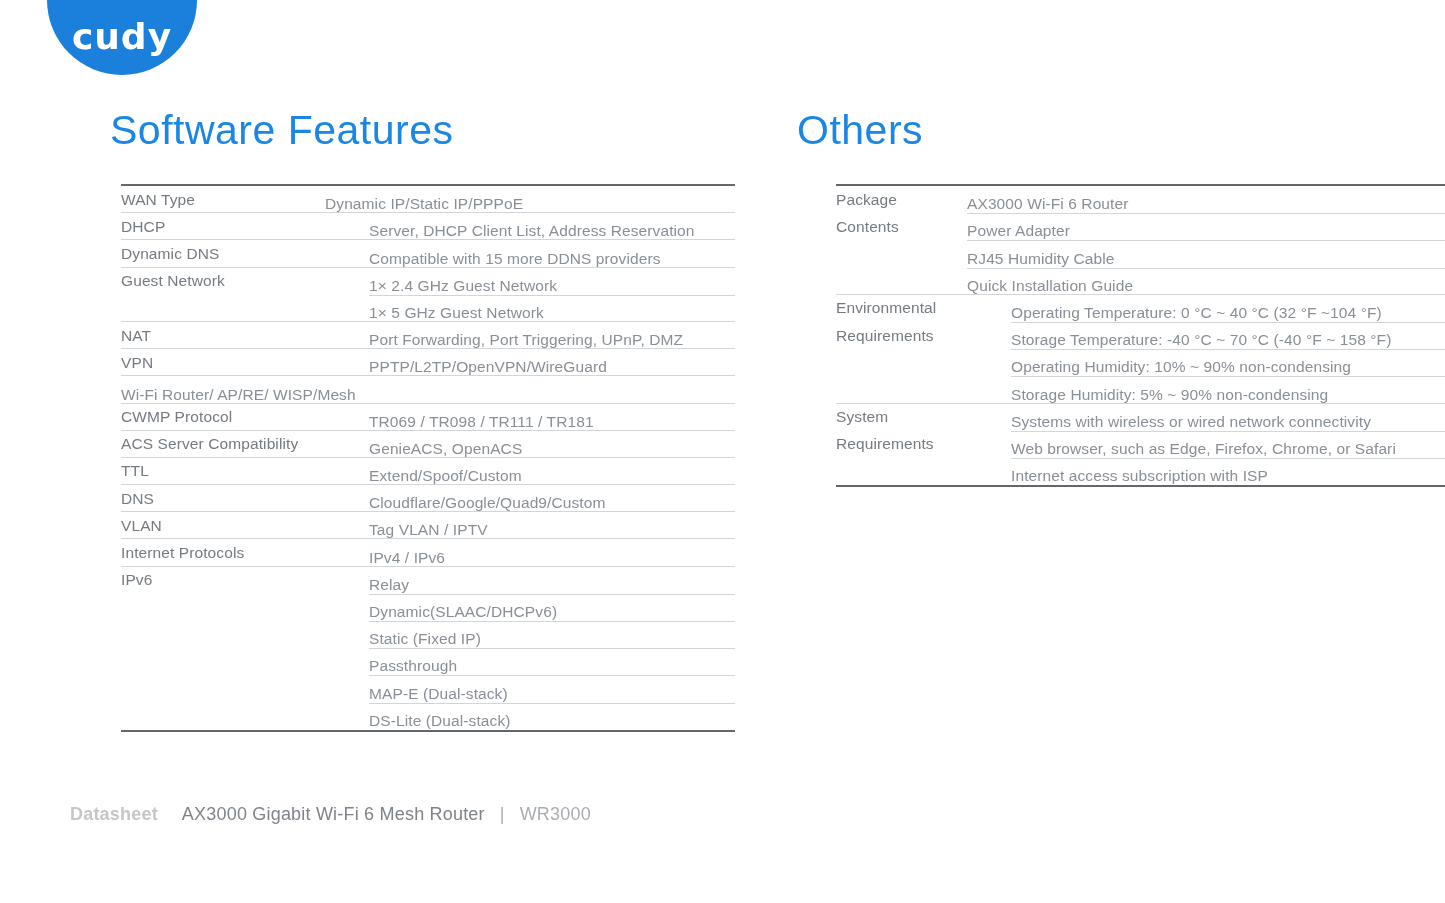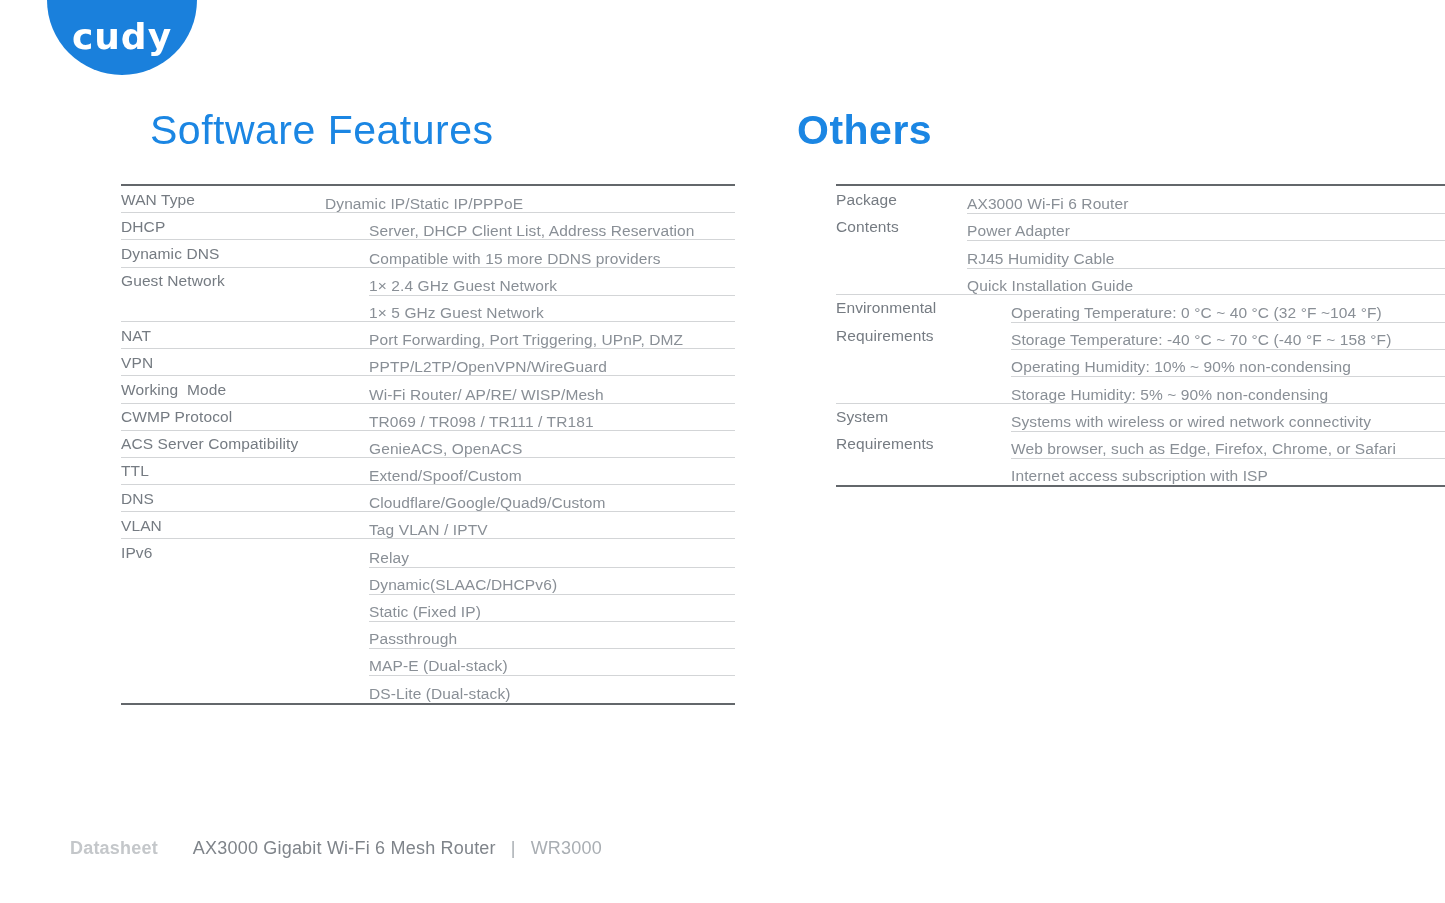--- a/index.html
+++ b/index.html
@@ -17,22 +17,22 @@
   .logo-text {
     color:#ffffff; font-size:36px; font-weight:700; letter-spacing:1px;
     line-height:1; font-family:"DejaVu Sans","Liberation Sans",sans-serif;
   }
   
   .panel-title {
     position:absolute; top:106px; margin:0; font-weight:300;
     font-size:41px; letter-spacing:0.5px; color:var(--heading_blue,#1b86e3);
     font-family:"Liberation Sans",sans-serif; line-height:1.2;
   }
-  .title-left  { left:110px;margin-left:40px; }
-  .title-right { left:797px;font-weight:bold; }
+  .title-left  { left:110px; }
+  .title-right { left:797px; }
   
   .spec-table {
     position:absolute; top:184px; width:614px;
     border-top:2px solid var(--table_border,#63676b);
     border-bottom:2px solid var(--table_border,#63676b);
     font-size:15.5px; letter-spacing:0.1px;
   }
   .table-left  { left:121px; }
   .table-right { left:836px; }
   .group { display:flex; }
@@ -45,25 +45,25 @@
     color:var(--label_text,#757b82); white-space:pre-wrap;
   }
   .rows { flex:1 1 auto; min-width:0; }
   .row {
     height:27.2px; box-sizing:border-box; display:flex; align-items:flex-end;
   }
   .row + .row { border-top:1px solid var(--divider,#d3d5d7); }
   .value { color:var(--value_text,#898f96); white-space:nowrap; }
   
   .footer {
-    position:absolute; left:70px; top:838px; display:flex;
+    position:absolute; left:70px; top:804px; display:flex;
     align-items:flex-start; font-size:18px; letter-spacing:0.2px;
   }
   .footer-doc   { color:var(--footer_label,#c4c7ca); font-weight:700; }
-  .footer-name  { color:var(--footer_title,#7f848a); margin-left:35px; }
+  .footer-name  { color:var(--footer_title,#7f848a); margin-left:24px; }
   .footer-sep   { color:var(--footer_model,#a9aeb3); margin-left:15px; }
   .footer-model { color:var(--footer_model,#a9aeb3); margin-left:15px; }
 </style>
 </head>
 <body>
 
 <div class="page">
 
   <div class="logo">
     <span class="logo-text">cudy</span>
@@ -128,23 +128,20 @@
         <div class="labels">
           <div class="label-line">VPN</div>
         </div>
         <div class="rows">
           <div class="row">
             <span class="value">PPTP/L2TP/OpenVPN/WireGuard</span>
           </div>
         </div>
       </div>
       <div class="group">
-        <div class="labels">
-          <div class="label-line">Working  Mode</div>
-        </div>
         <div class="rows">
           <div class="row">
             <span class="value">Wi-Fi Router/ AP/RE/ WISP/Mesh</span>
           </div>
         </div>
       </div>
       <div class="group">
         <div class="labels">
           <div class="label-line">CWMP Protocol</div>
         </div>
@@ -184,20 +181,30 @@
           </div>
         </div>
       </div>
       <div class="group">
         <div class="labels">
           <div class="label-line">VLAN</div>
         </div>
         <div class="rows">
           <div class="row">
             <span class="value">Tag VLAN / IPTV</span>
+          </div>
+        </div>
+      </div>
+      <div class="group">
+        <div class="labels">
+          <div class="label-line">Internet Protocols</div>
+        </div>
+        <div class="rows">
+          <div class="row">
+            <span class="value">IPv4 / IPv6</span>
           </div>
         </div>
       </div>
       <div class="group">
         <div class="labels">
           <div class="label-line">IPv6</div>
         </div>
         <div class="rows">
           <div class="row">
             <span class="value">Relay</span>

